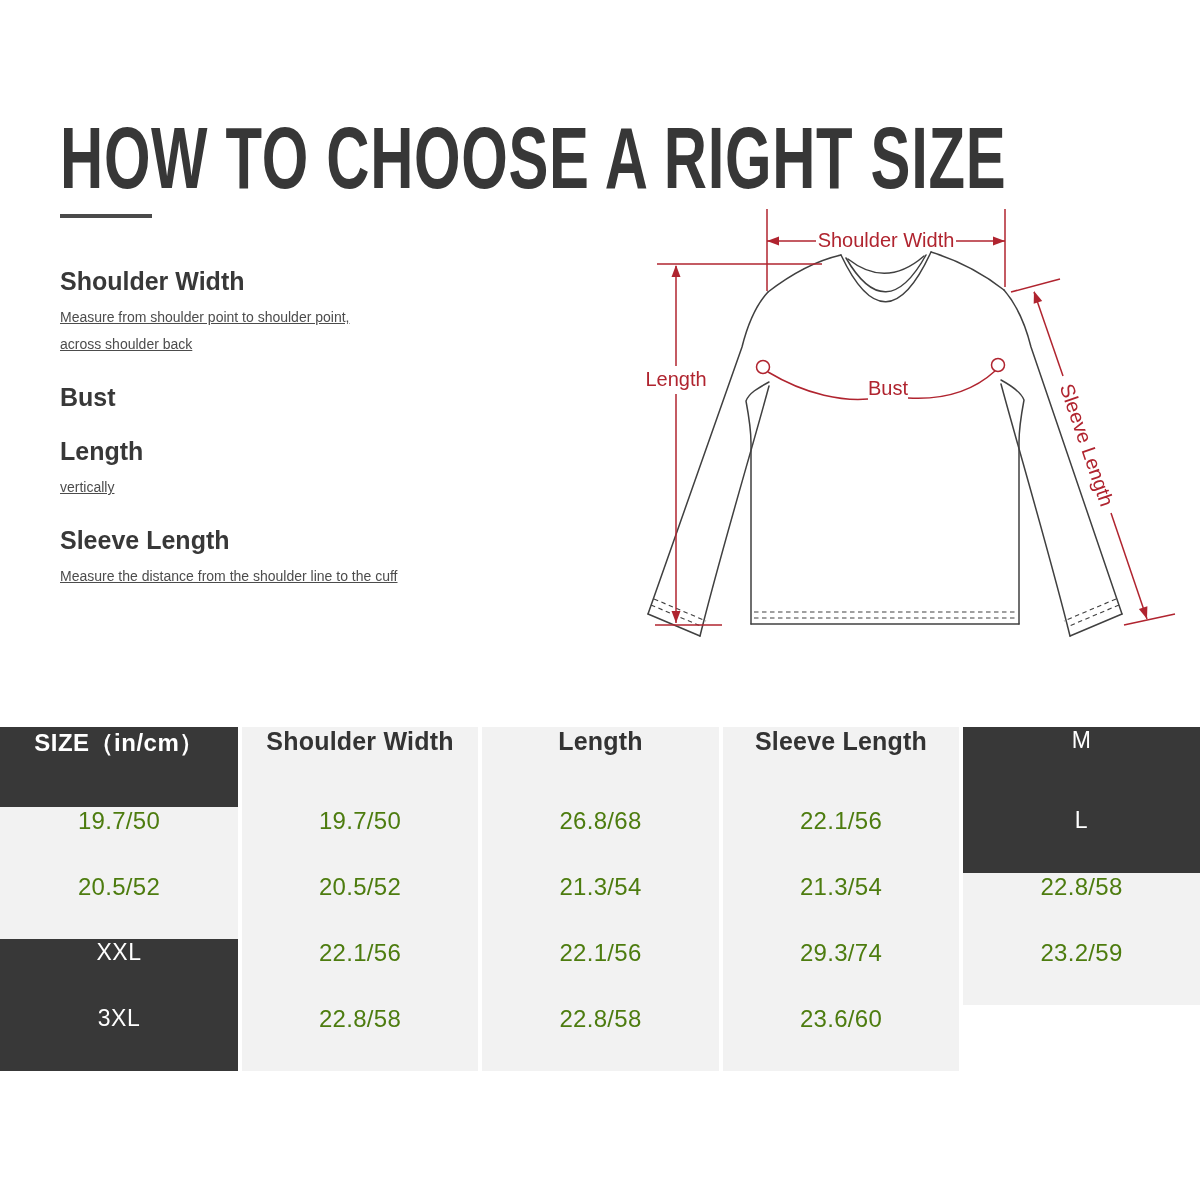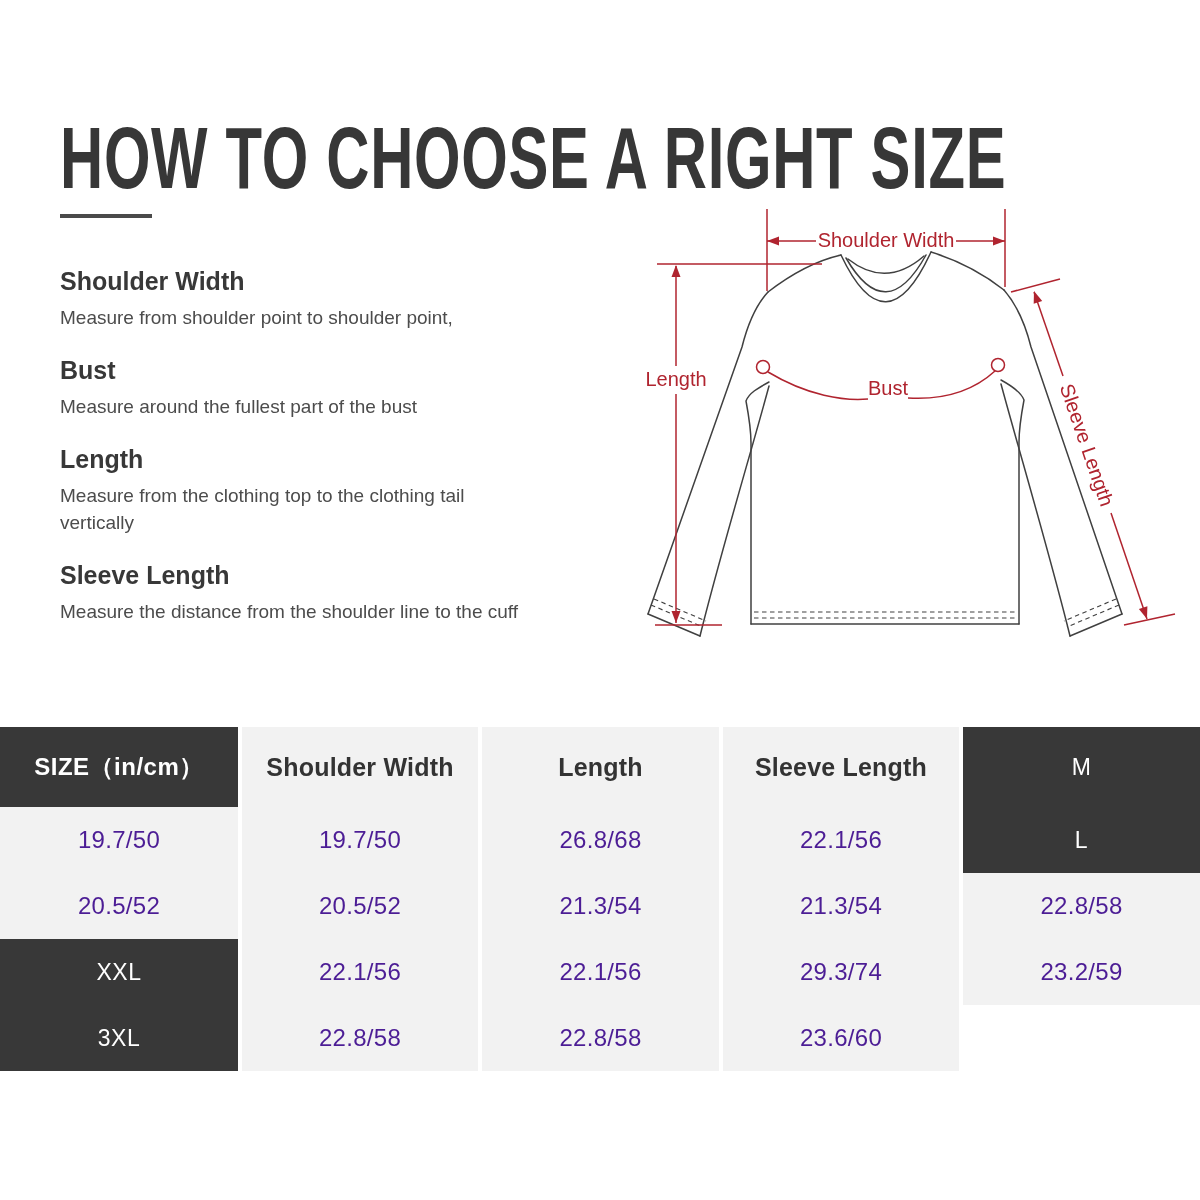--- a/index.html
+++ b/index.html
@@ -4,58 +4,57 @@
 <style>
   html,body{margin:0;padding:0;background:#fff;}
   .stage{position:relative;width:1200px;height:1200px;background:#ffffff;overflow:hidden;
          font-family:"Liberation Sans","DejaVu Sans",sans-serif;padding-left:20px;}
   .title{position:absolute;left:60px;top:114px;font-size:88px;line-height:1;font-weight:700;
          color:#373737;white-space:nowrap;transform:scaleX(0.68);transform-origin:0 50%;
          letter-spacing:1px;}
   .title-dash{position:absolute;left:60px;top:214px;width:92px;height:4px;background:#4a4a4a;}
   .guide{position:absolute;left:60px;top:266px;width:505px;}
   .guide h3{font-size:25px;line-height:30px;font-weight:700;color:#383838;margin:0 0 8px 0;}
-  .guide .pl{font-size:19px;line-height:27px;color:#4c4c4c;}
+  .guide .pl{font-size:14px;line-height:27px;color:#4c4c4c;text-decoration:underline;}
   .guide .sec{margin:0 0 24px 0;}
   .diagram{position:absolute;left:630px;top:195px;width:550px;height:470px;}
   .shirt-stroke{stroke:#404040;stroke-width:1.5;fill:none;stroke-linecap:round;stroke-linejoin:round;}
   .shirt-dash{stroke:#404040;stroke-width:1.1;fill:none;stroke-dasharray:4.5 3.5;}
   .red-line{stroke:#b0242f;stroke-width:1.5;fill:none;}
   .red-fill{fill:#b0242f;stroke:none;}
   .red-text{fill:#b0242f;font-size:20px;font-family:"Liberation Sans","DejaVu Sans",sans-serif;}
   .size-table{position:absolute;left:0;top:727px;width:1200px;display:grid;
               grid-template-columns:238px 236px 237px 236px 237px;
               grid-template-rows:80px repeat(5,66px);column-gap:4px;background:#ffffff;}
-  .cell{background:#f2f2f2;display:flex;align-items:center;justify-content:center;}
+  .cell{background:#f2f2f2;display:flex;align-items:flex-start;justify-content:center;}
   .cell.dark{background:#383838;}
   .th{font-size:25px;font-weight:700;color:#333333;letter-spacing:0.2px;}
   .thd{font-size:24px;font-weight:700;color:#ffffff;letter-spacing:0.5px;}
   .sz{font-size:23px;font-weight:400;color:#ffffff;letter-spacing:0.5px;}
-  .val{font-size:24px;font-weight:400;color:#4c1d95;letter-spacing:0.3px;}
+  .val{font-size:24px;font-weight:400;color:#4d7c0f;letter-spacing:0.3px;}
 </style>
 </head>
 <body>
 
 <div class="stage">
 
   <div class="title">HOW TO CHOOSE A RIGHT SIZE</div>
   <div class="title-dash"></div>
 
   <div class="guide">
     <div class="sec">
       <h3>Shoulder Width</h3>
       <div class="pl">Measure from shoulder point to shoulder point,</div>
+      <div class="pl">across shoulder back</div>
     </div>
     <div class="sec">
       <h3>Bust</h3>
-      <div class="pl">Measure around the fullest part of the bust</div>
     </div>
     <div class="sec">
       <h3>Length</h3>
-      <div class="pl">Measure from the clothing top to the clothing tail</div>
       <div class="pl">vertically</div>
     </div>
     <div class="sec">
       <h3>Sleeve Length</h3>
       <div class="pl">Measure the distance from the shoulder line to the cuff</div>
     </div>
   </div>
 
   <svg class="diagram" viewBox="0 0 550 470" xmlns="http://www.w3.org/2000/svg">
 

